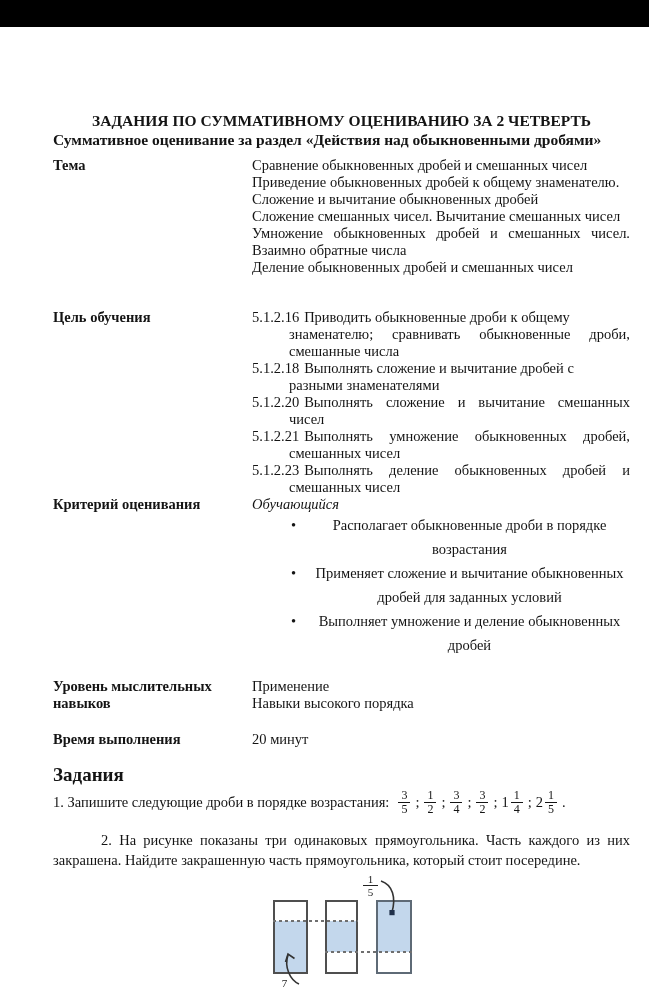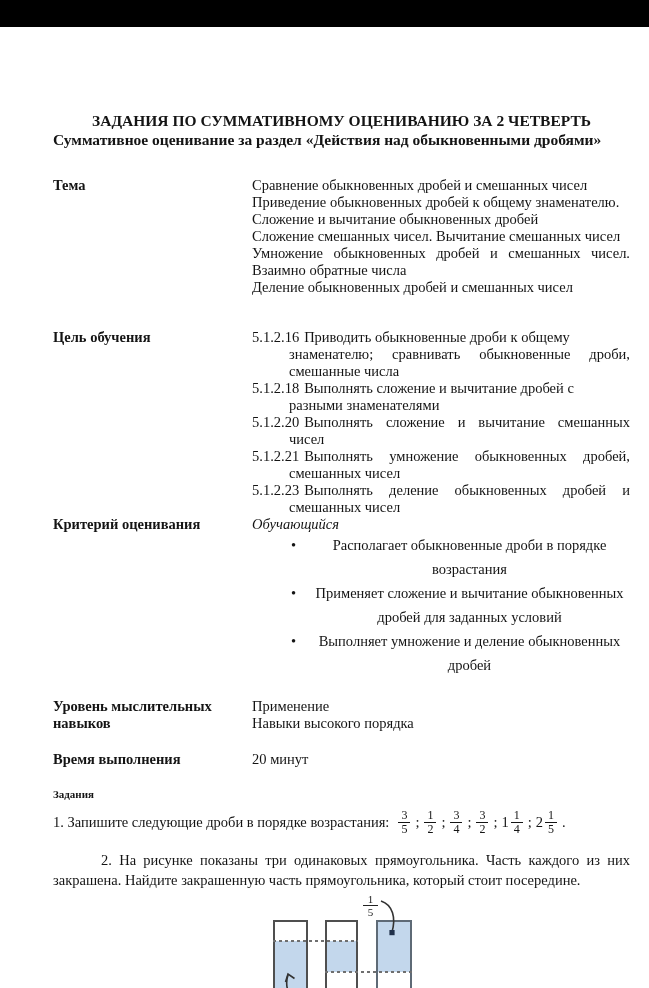--- a/index.html
+++ b/index.html
@@ -10,40 +10,40 @@
   .topbar { height:27px; width:100%; background:#000000; }
   .doc { padding:84px 19px 0 53px; }
 
   .title1 { text-align:center; font-weight:bold; font-size:15.5px; line-height:19px; }
   .title2 { font-weight:bold; font-size:15.5px; line-height:19px; }
 
   .row { display:flex; align-items:flex-start; }
   .row .label { width:199px; flex:0 0 199px; font-weight:bold; font-size:14.5px; line-height:17px; }
   .row .value { flex:1 1 auto; font-size:14.5px; line-height:17px; }
 
-  .row-tema { margin-top:28px; }
+  .row-tema { margin-top:8px; }
   .row-goals { margin-top:33px; }
   .row-criteria { }
   .row-level { margin-top:21px; }
   .row-time { margin-top:19px; }
 
   .tline, .gline, .cline { line-height:17px; }
   .gline.cont { margin-left:37px; }
   .gcode { margin-right:5px; }
 
   
   .jline { text-align:justify; height:17px; overflow:hidden; }
   .jline::after { content:""; display:inline-block; width:100%; height:0; }
 
   .crit-intro { font-style:italic; }
   .bullets { margin:0 0 0 37px; padding:0; list-style:none; }
   .bullets li { position:relative; padding-left:20px; line-height:24px;text-align:center; }
   .bullets li::before { content:"\2022"; position:absolute; left:2px; }
 
-  .tasks-heading { font-weight:bold; font-size:11px; margin-top:18px; line-height:17px; }
+  .tasks-heading { font-weight:bold; font-size:19px; margin-top:18px; line-height:17px; }
 
   .task1 { margin-top:6px; font-size:14.5px; display:flex; align-items:center; flex-wrap:nowrap; }
   .task1 .pfx { margin-right:8px; }
   .frac { display:inline-flex; flex-direction:column; align-items:center; font-size:12px; line-height:13px; vertical-align:middle; margin:0 1px; }
   .frac .num { border-bottom:1px solid #141414; padding:0 3px; text-align:center; }
   .frac .den { padding:0 2px; text-align:center; }
   .whole { font-size:14.5px; margin-right:1px; }
   .sep { margin:0 4px; }
 
   .task2 { margin-top:14px; font-size:14.5px; }

